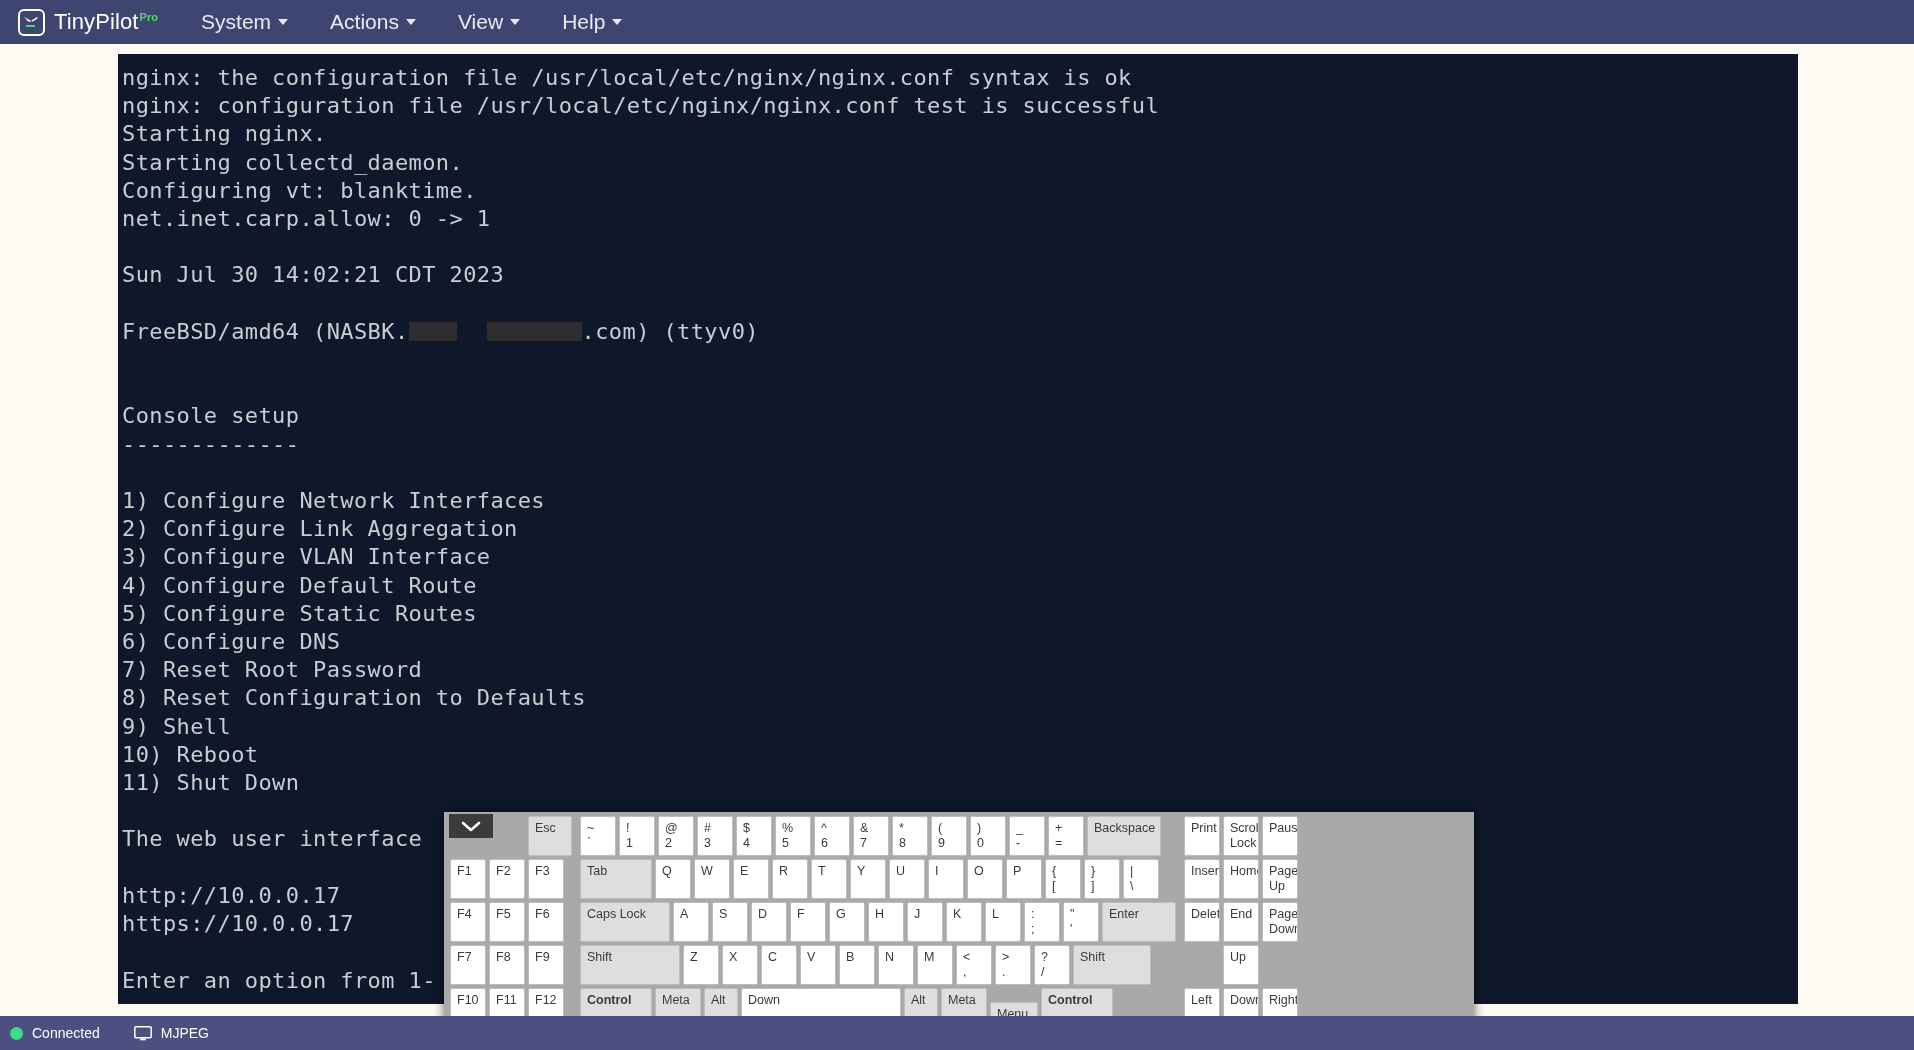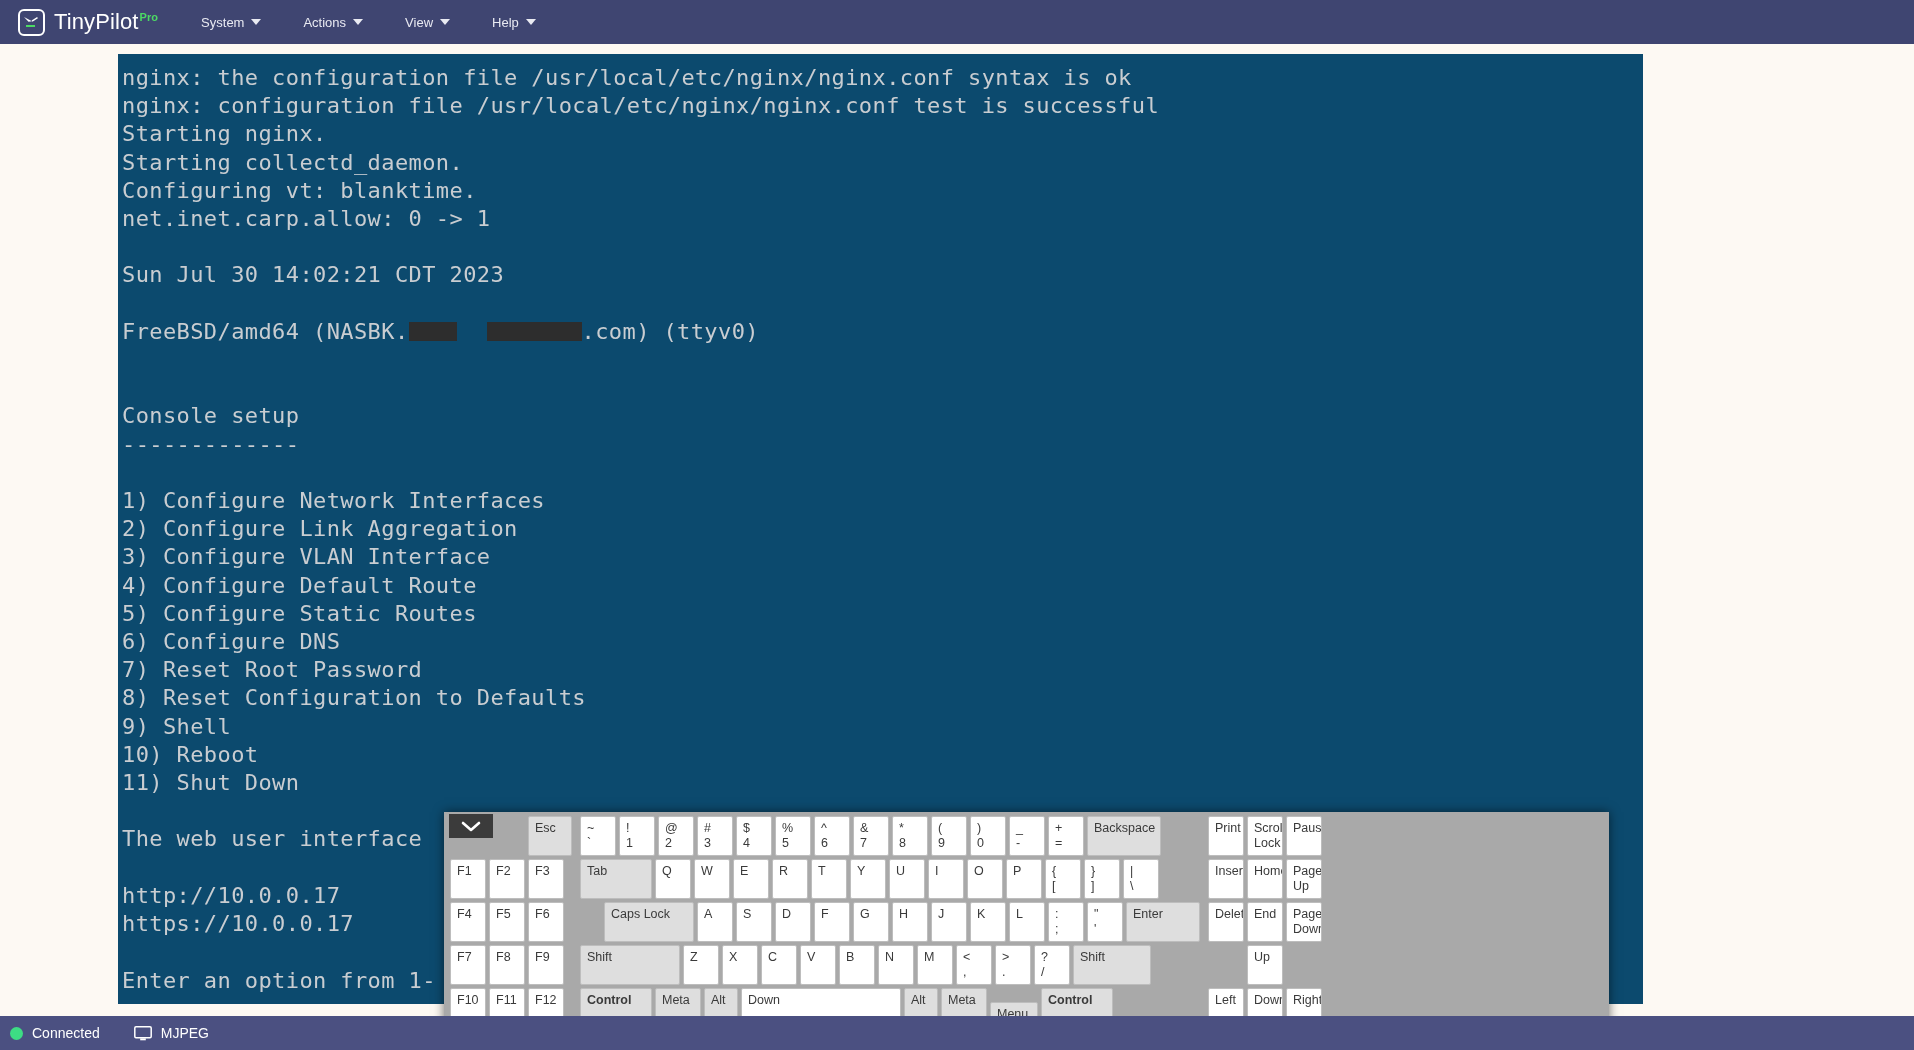--- a/index.html
+++ b/index.html
@@ -39,21 +39,21 @@
   #brand-pro {
     color: #4cd964;
     font-size: 11px;
     font-weight: 700;
     position: relative;
     top: -8px;
     left: 1px;
   }
   .menu-item {
     color: #e9eaf2;
-    font-size: 13px;
+    font-size: 21px;
     padding: 6px 10px;
     margin-right: 22px;
     display: flex;
     align-items: center;
     gap: 7px;
     cursor: pointer;
     white-space: nowrap;
   }
   .caret {
     width: 0; height: 0;
@@ -67,23 +67,23 @@
   #stage {
     position: relative;
     width: 1914px;
     height: 990px;
     background: #fdf9f3;
   }
   #screen {
     position: absolute;
     left: 118px;
     top: 10px;
-    width: 1525px;
+    width: 1680px;
     height: 950px;
-    background: #0c4a6e;
+    background: #0f172a;
     overflow: hidden;
   }
   #console-text {
     position: absolute;
     left: 4px;
     top: 10px;
     color: #c9cdd1;
     font-family: "DejaVu Sans Mono", "Liberation Mono", monospace;
     font-size: 22px;
     line-height: 28.2px;
@@ -99,21 +99,21 @@
     top: -1px;
   }
   .redact.a { width: 48px; }
   .redact.b { width: 95px; margin-left: 30px; }
 
   
   #osk {
     position: absolute;
     left: 444px;
     top: 768px;
-    width: 1165px;
+    width: 1030px;
     height: 222px;
     background: #a9a9a9;
     box-shadow: 0 0 10px rgba(0,0,0,.55);
     z-index: 20;
     padding: 0;
     text-align: right;
   }
   #osk-collapse {
     position: absolute;
     left: 5px; top: 2px;
@@ -152,21 +152,21 @@
     user-select: none;
   }
   .key.mod { background: #dedede; }
   .key.spacer { background: transparent; border: none; cursor: default; }
   .key .sub { color: #3a3a3a; }
 
   
   .w-esc   { width: 44px; }
   .w-fn    { width: 36px; }
   .w-tab   { width: 72px; }
-  .w-caps  { width: 90px; margin-left: 24px; }
+  .w-caps  { width: 90px; }
   .w-shiftL{ width: 100px; }
   .w-shiftR{ width: 78px; }
   .w-ctrl  { width: 72px; font-weight: bold; }
   .w-meta  { width: 46px; }
   .w-alt   { width: 34px; }
   .w-space { width: 160px; }
   .w-menu  { width: 48px; margin-top: 14px; }
   .w-bksp  { width: 74px; }
   .w-enter { width: 74px; }
   .w-nav   { width: 36px; }

